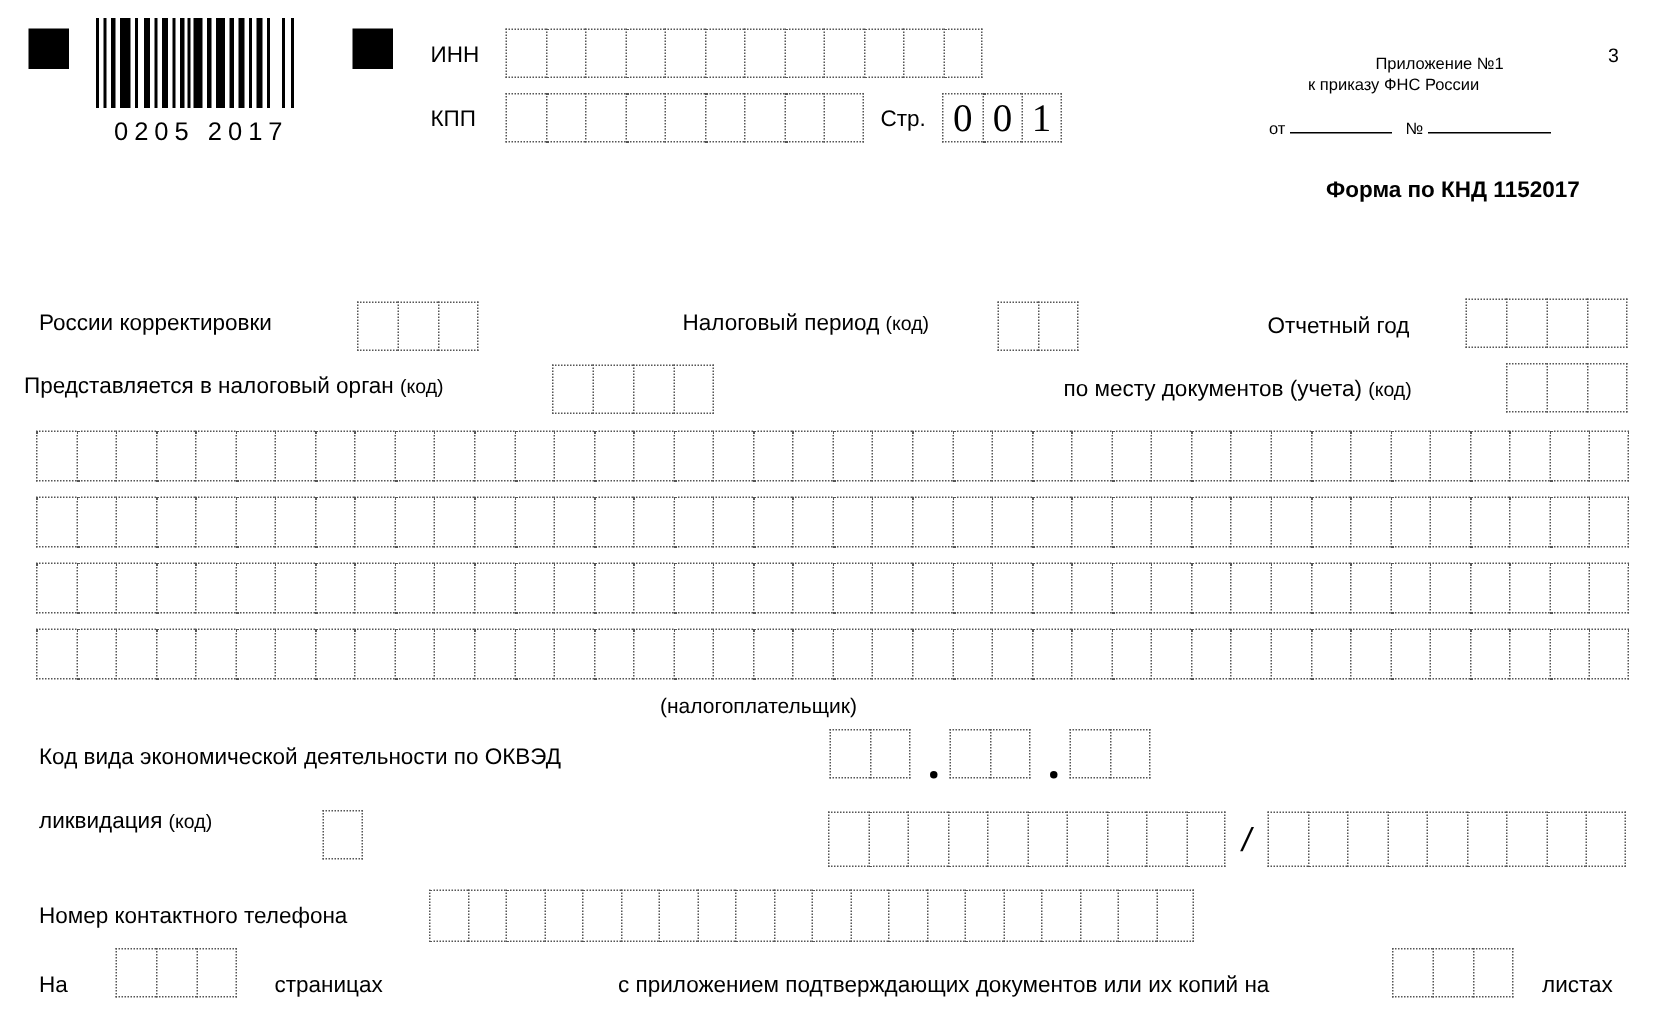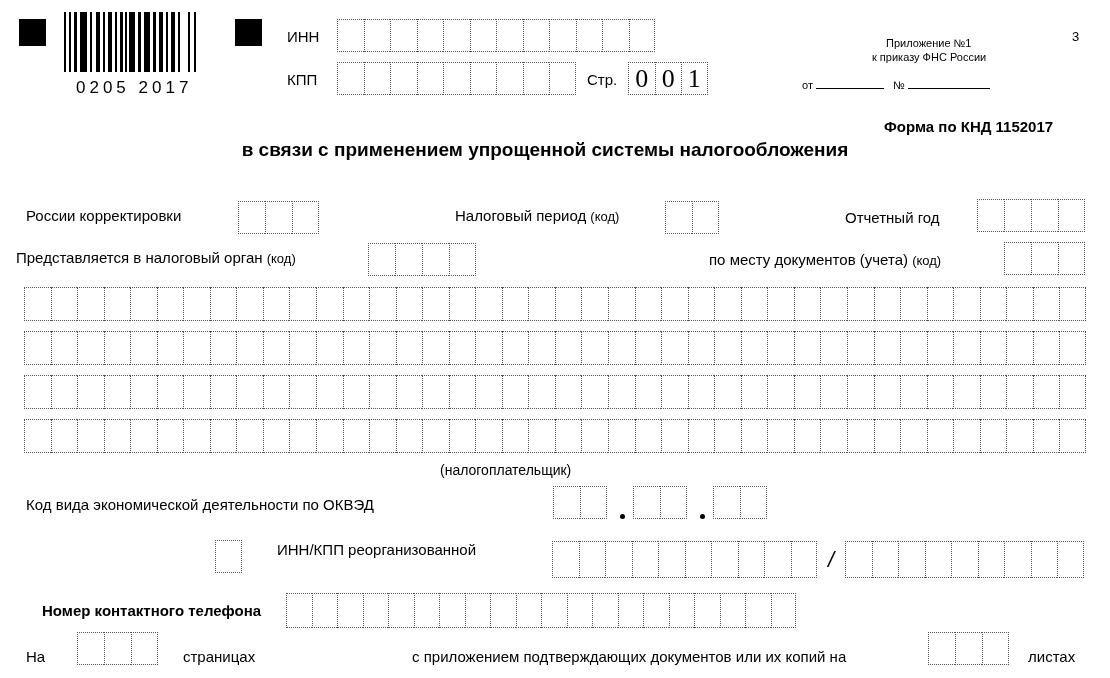--- a/index.html
+++ b/index.html
@@ -90,32 +90,31 @@
     </div>
     <div class="cell" style="width: 26.5px; height: 33px;">
       <div class="cell-inner">0</div>
     </div>
     <div class="cell" style="width: 26.5px; height: 33px;">
       <div class="cell-inner">1</div>
     </div>
   </div>
 
 <div class="lbl small" style="left:1072px;top:30px;font-size:13px;">3</div>
-<div class="lbl" style="left:886px;top:38px;font-size:11px;">Приложение №1</div>
+<div class="lbl" style="left:917px;top:38px;font-size:11px;">Приложение №1</div>
 <div class="lbl" style="left:872px;top:52px;font-size:11px;">к приказу ФНС России</div>
-<div class="lbl" style="left:802px;top:78px;font-size:11px;">
+<div class="lbl" style="left:846px;top:78px;font-size:11px;">
   <span>от</span>
   <span class="uline" style="width:68px"></span>
   <span style="margin-left:6px">№</span>
   <span class="uline" style="width:82px"></span>
 </div>
 <div class="lbl" style="left:884px;top:119px;font-weight:bold;font-size:15px;">Форма по КНД 1152017</div>
 
 <div class="title" style="top:138px;">
-  <div style="padding-right:20px;">в связи с применением упрощенной системы налогообложения</div>
 </div>
 
 <div class="lbl" style="left:26px;top:208px;">России корректировки</div>
 <div class="cells" id="corr-cells" style="left:238px;top:201px;">
     <div class="cell" style="width: 27px; height: 33px;"></div>
     <div class="cell" style="width: 27px; height: 33px;"></div>
     <div class="cell" style="width: 27px; height: 33px;"></div>
   </div>
 
 <div class="lbl" style="left:455px;top:208px;">
@@ -338,27 +337,27 @@
     <div class="cell" style="width: 27px; height: 33px;"></div>
     <div class="cell" style="width: 27px; height: 33px;"></div>
   </div>
 <div class="dot" style="left:700px;top:514px;"></div>
 <div class="cells" id="okved-3" style="left:713px;top:486px;">
     <div class="cell" style="width: 27px; height: 33px;"></div>
     <div class="cell" style="width: 27px; height: 33px;"></div>
   </div>
 
 <div class="lbl" style="left:26px;top:538px;line-height:19px;">
+  <div><span>ликвидация</span> <span style="font-size:13px">(код)</span></div>
 </div>
 <div class="cells" id="reorg-form-cells" style="left:215px;top:540px;">
     <div class="cell" style="width: 27px; height: 33px;"></div>
   </div>
 
 <div class="lbl" style="left:277px;top:540px;line-height:19px;">
-  <div>ИНН/КПП реорганизованной</div>
 </div>
 <div class="cells" id="reorg-inn-cells" style="left:552px;top:541px;">
     <div class="cell" style="width: 26.5px; height: 37px;"></div>
     <div class="cell" style="width: 26.5px; height: 37px;"></div>
     <div class="cell" style="width: 26.5px; height: 37px;"></div>
     <div class="cell" style="width: 26.5px; height: 37px;"></div>
     <div class="cell" style="width: 26.5px; height: 37px;"></div>
     <div class="cell" style="width: 26.5px; height: 37px;"></div>
     <div class="cell" style="width: 26.5px; height: 37px;"></div>
     <div class="cell" style="width: 26.5px; height: 37px;"></div>
@@ -371,21 +370,21 @@
     <div class="cell" style="width: 26.5px; height: 37px;"></div>
     <div class="cell" style="width: 26.5px; height: 37px;"></div>
     <div class="cell" style="width: 26.5px; height: 37px;"></div>
     <div class="cell" style="width: 26.5px; height: 37px;"></div>
     <div class="cell" style="width: 26.5px; height: 37px;"></div>
     <div class="cell" style="width: 26.5px; height: 37px;"></div>
     <div class="cell" style="width: 26.5px; height: 37px;"></div>
     <div class="cell" style="width: 26.5px; height: 37px;"></div>
   </div>
 
-<div class="lbl" style="left:42px;top:603px;font-weight:bold;">Номер контактного телефона</div>
+<div class="lbl" style="left:26px;top:603px;">Номер контактного телефона</div>
 <div class="cells" id="phone-cells" style="left:286px;top:593px;">
     <div class="cell" style="width: 25.5px; height: 35px;"></div>
     <div class="cell" style="width: 25.5px; height: 35px;"></div>
     <div class="cell" style="width: 25.5px; height: 35px;"></div>
     <div class="cell" style="width: 25.5px; height: 35px;"></div>
     <div class="cell" style="width: 25.5px; height: 35px;"></div>
     <div class="cell" style="width: 25.5px; height: 35px;"></div>
     <div class="cell" style="width: 25.5px; height: 35px;"></div>
     <div class="cell" style="width: 25.5px; height: 35px;"></div>
     <div class="cell" style="width: 25.5px; height: 35px;"></div>

